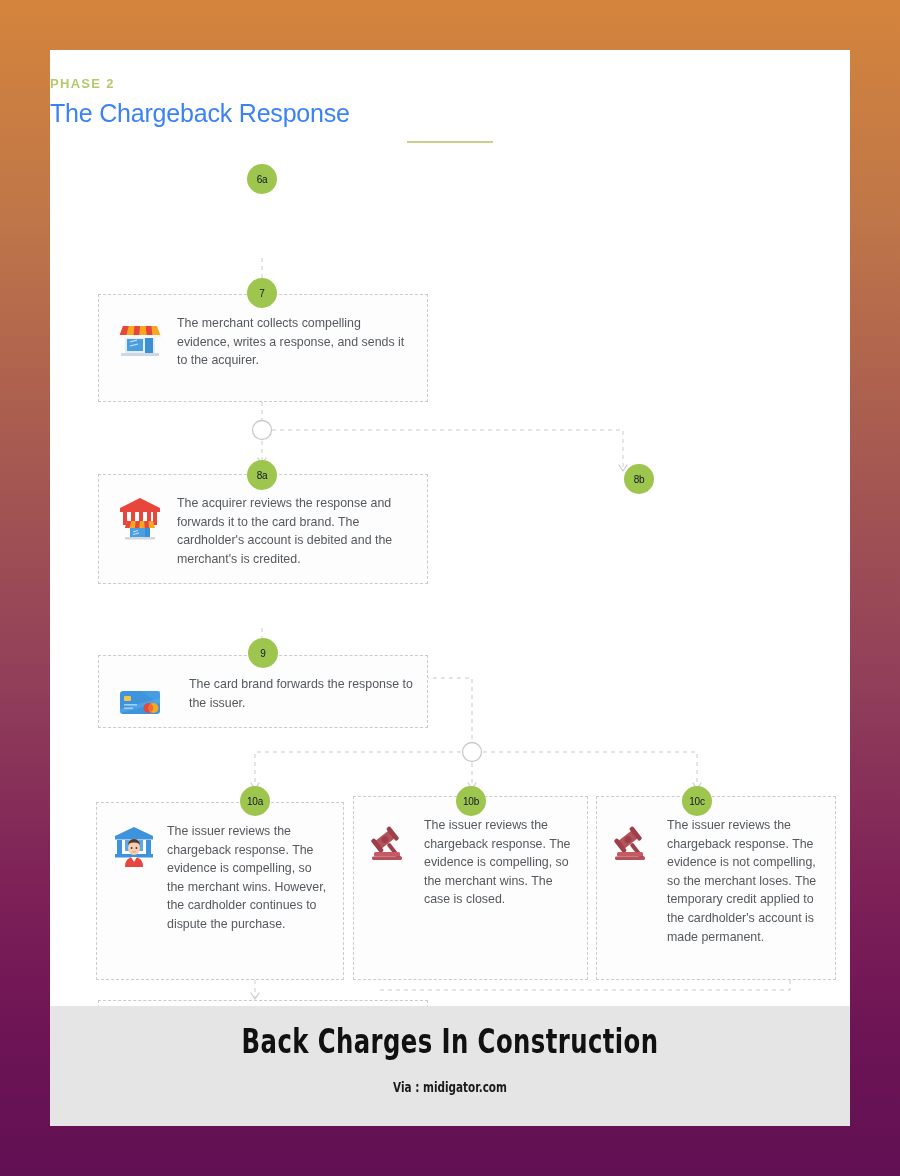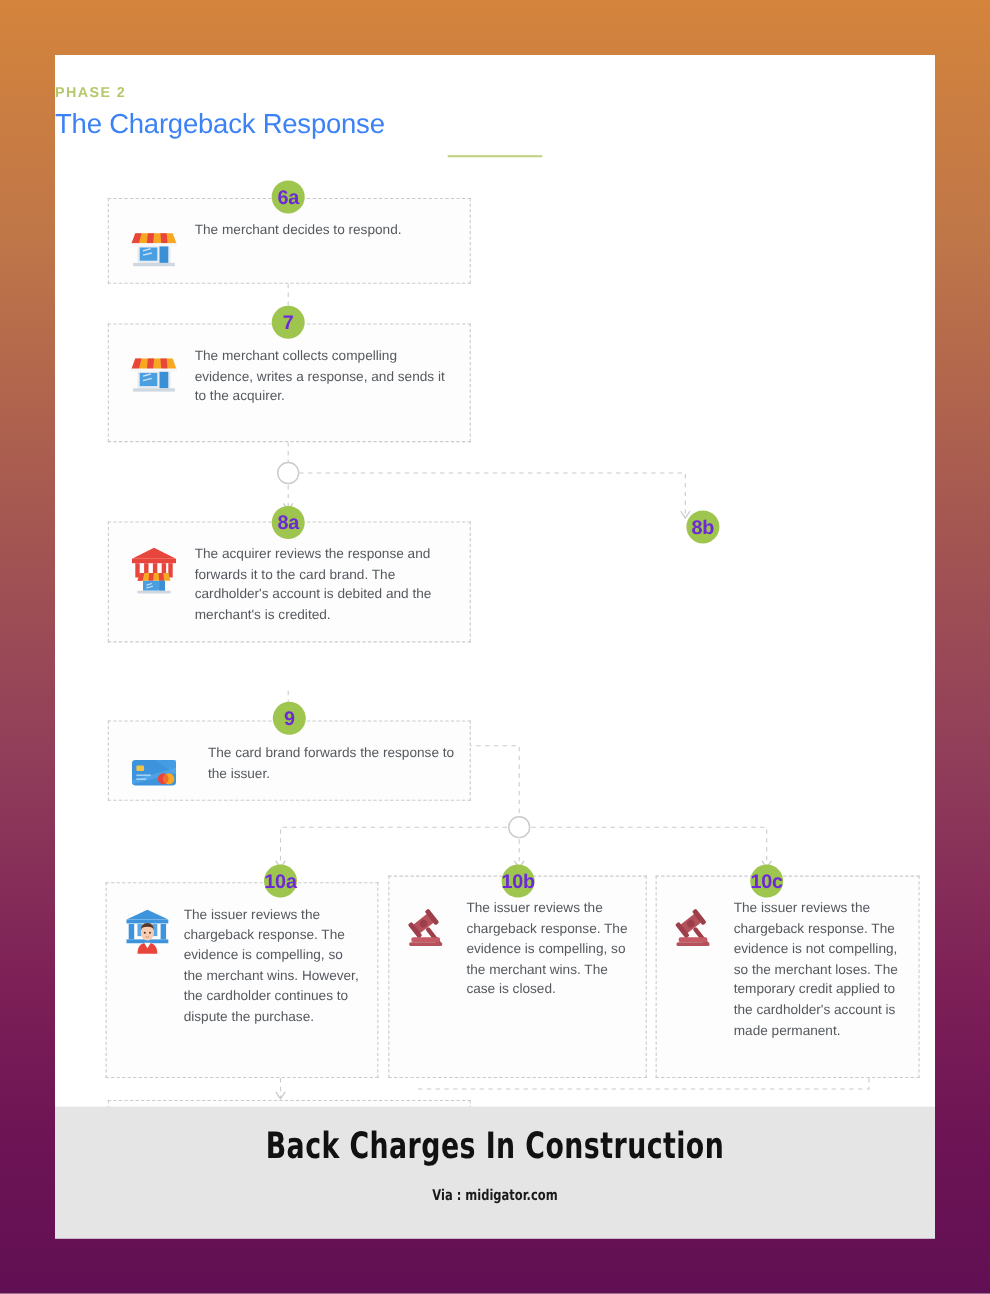--- a/index.html
+++ b/index.html
@@ -93,23 +93,23 @@
     padding-top: 1px;
   }
 
   
   .badge {
     position: absolute;
     width: 30px;
     height: 30px;
     border-radius: 50%;
     background: #9ec54e;
-    color: #6d28d9;
-    font-size: 18px;
-    font-weight: bold;
+    color: #0f172a;
+    font-size: 10px;
+    font-weight: normal;
     display: flex;
     align-items: center;
     justify-content: center;
     z-index: 5;
     letter-spacing: -0.2px;
   }
 
   
   .footer {
     position: absolute;
@@ -186,37 +186,20 @@
         <polyline points="418,733 422,739 426,733"></polyline>
         <polyline points="643,733 647,739 651,733"></polyline>
         <polyline points="201,943 205,949 209,943"></polyline>
       </g>
 
       <circle cx="212" cy="380" r="9.5" fill="#ffffff" stroke="#c9cbce" stroke-width="1.3"></circle>
       <circle cx="422" cy="702" r="9.5" fill="#ffffff" stroke="#c9cbce" stroke-width="1.3"></circle>
     </svg>
   </div>
 
-  <div class="step-box" style="left:48px; top:130px; width:330px; height:78px;">
-    <div class="step-icon">
-      <svg width="46" height="46" viewBox="0 0 46 46">
-        <rect x="8" y="22" width="30" height="16" fill="#e8edf2"></rect>
-        <rect x="10" y="24" width="16" height="12" fill="#4a9fe0"></rect>
-        <rect x="28" y="22" width="8" height="16" fill="#3b8fd4"></rect>
-        <path d="M6 11 h34 l4 11 H2 z" fill="#f7a823"></path>
-        <path d="M6 11 h5.7 l-2.9 11 H2 z" fill="#e8453c"></path>
-        <path d="M17.4 11 h5.7 l-1 11 h-5.7 z" fill="#e8453c"></path>
-        <path d="M28.8 11 h5.7 l1 11 h-5.7 z" fill="#e8453c"></path>
-        <rect x="2" y="20" width="42" height="3" fill="#f5f7f9"></rect>
-        <path d="M13 27 l7 -2 M13 31 l8 -2" stroke="#cfe5f7" stroke-width="1.2" fill="none"></path>
-        <rect x="4" y="38" width="38" height="3" fill="#cfd8e0"></rect>
-      </svg>
-    </div>
-    <div class="step-text">The merchant decides to respond.</div>
-  </div>
   <div class="badge" style="left:197px; top:114px;">6a</div>
 
   <div class="step-box" style="left:48px; top:244px; width:330px; height:108px;">
     <div class="step-icon">
       <svg width="46" height="46" viewBox="0 0 46 46">
         <rect x="8" y="22" width="30" height="16" fill="#e8edf2"></rect>
         <rect x="10" y="24" width="16" height="12" fill="#4a9fe0"></rect>
         <rect x="28" y="22" width="8" height="16" fill="#3b8fd4"></rect>
         <path d="M6 11 h34 l4 11 H2 z" fill="#f7a823"></path>
         <path d="M6 11 h5.7 l-2.9 11 H2 z" fill="#e8453c"></path>

